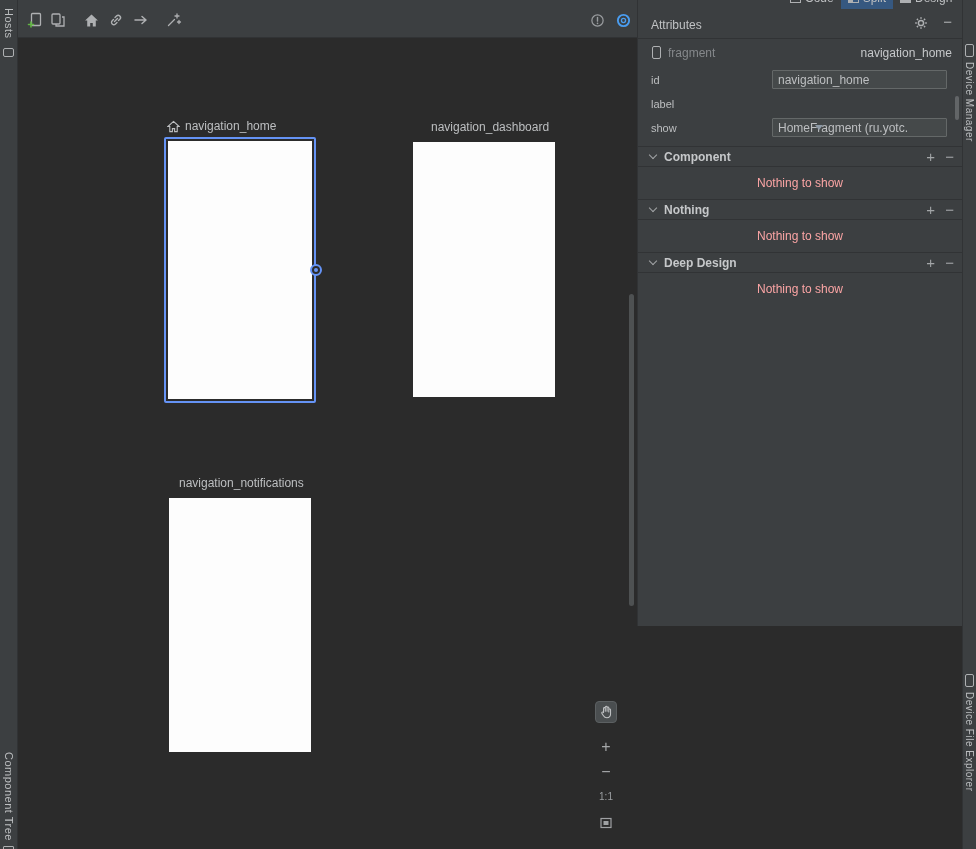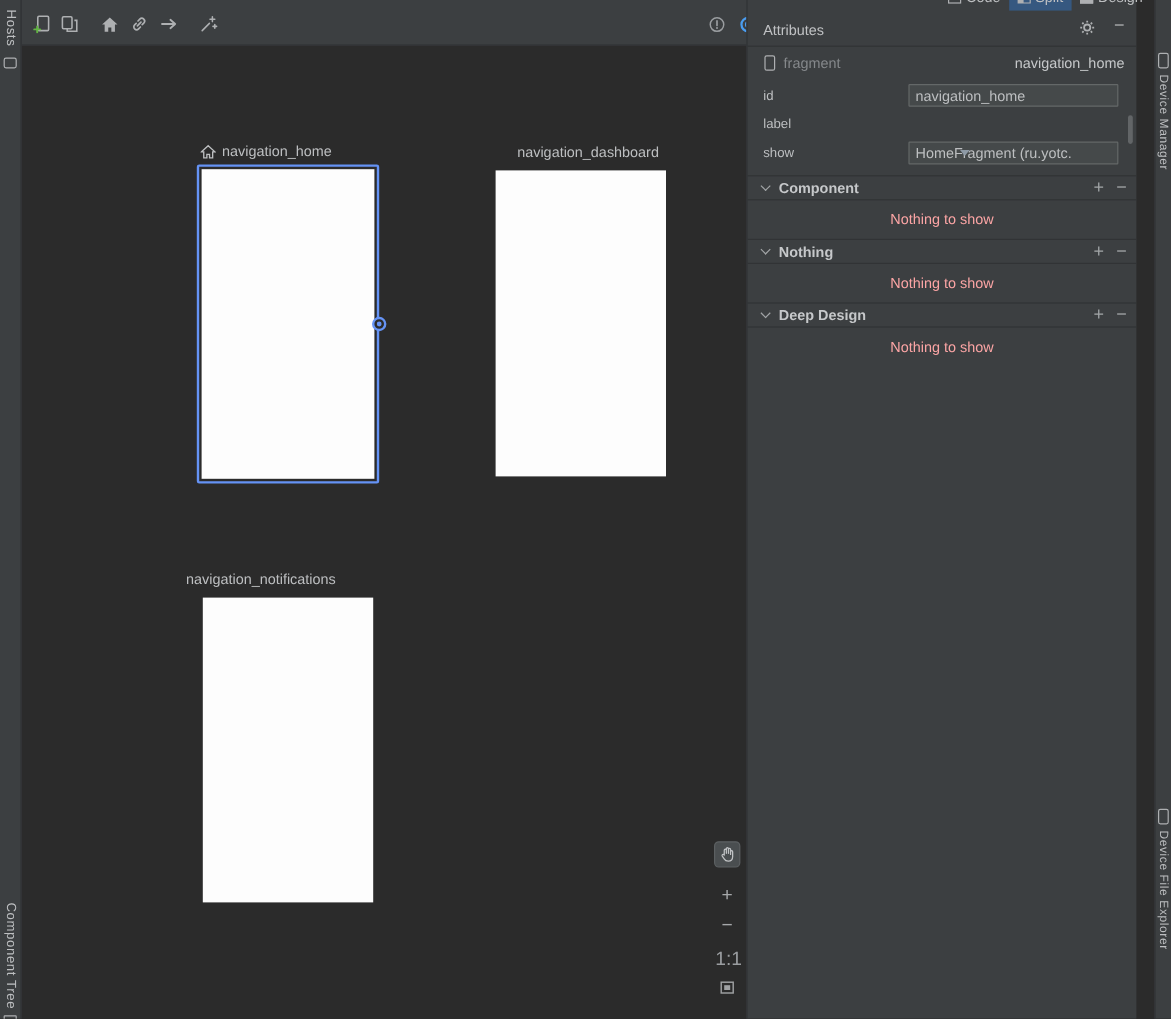--- a/index.html
+++ b/index.html
@@ -31,45 +31,45 @@
     display:flex; align-items:center; justify-content:center; }
   #tb-new{left:8px} #tb-dup{left:31px} #tb-home{left:64px} #tb-link{left:89px}
   #tb-goto{left:114px} #tb-wand{left:147px} #tb-warn{left:570px} #tb-help{left:596px}
 
   
   #canvas { position:absolute; left:18px; top:38px; width:619px; height:811px; }
   .frag-label { position:absolute; font-size:12px; color:var(--text_main);
     display:flex; align-items:center; gap:5px; height:14px; white-space:nowrap; }
   #label-home { left:149px; top:81px; }
   #label-dash { left:413px; top:82px; }
-  #label-notif { left:137px; top:438px;align-items:flex-end; }
+  #label-notif { left:161px; top:438px;align-items:flex-end; }
   #frame-home { position:absolute; left:146px; top:99px; width:152px; height:266px;
     border:2px solid var(--selection_blue,#6593f5); border-radius:2px; padding:2px; }
   #frame-home .preview { width:100%; height:100%; background:var(--preview_white,#fdfdfd); }
   #handle-home { position:absolute; left:292px; top:226px; width:12px; height:12px;
     border:2px solid var(--selection_blue); border-radius:50%; background:var(--canvas_bg); }
   #handle-home::after { content:""; position:absolute; left:2px; top:2px; width:4px; height:4px;
     border-radius:50%; background:var(--selection_blue); }
   #preview-dash  { position:absolute; left:395px; top:104px; width:142px; height:255px; background:var(--preview_white); }
   #preview-notif { position:absolute; left:151px; top:460px; width:142px; height:254px; background:var(--preview_white); }
   #canvas-scrollbar { position:absolute; left:611px; top:256px; width:5px; height:312px;
     background:#4e5152; border-radius:3px; }
   #pan-btn { position:absolute; left:577px; top:663px; width:22px; height:22px;
     background:#4a4e50; border:1px solid #5c6062; border-radius:4px;
     display:flex; align-items:center; justify-content:center; }
   .zoom-glyph { position:absolute; width:16px; text-align:center; color:#a6a8aa;
     font-size:16px; line-height:16px; }
   #zoom-in  { left:580px; top:701px; }
   #zoom-out { left:580px; top:726px; }
   #zoom-ratio { position:absolute; left:578px; top:753px; width:20px; text-align:center;
-    font-size:16px; color:#9a9da0; }
+    font-size:10px; color:#9a9da0; }
   #fit-btn { position:absolute; left:582px; top:779px; }
 
   
-  #attr-panel { position:absolute; left:622px; top:0; width:325px; height:849px;
+  #attr-panel { position:absolute; left:637px; top:0; width:325px; height:626px;
     background:var(--panel_bg); border-left:1px solid var(--border_dark); }
   #attr-title { position:absolute; left:13px; top:18px; font-size:12px; color:#c0c2c4; }
   #attr-gear { position:absolute; right:34px; top:16px; }
   #attr-hide { position:absolute; right:10px; top:13px; font-size:15px; color:var(--icon_gray); }
   #attr-sep { position:absolute; left:0; top:38px; width:100%; height:1px; background:var(--border_dark); }
   #comp-icon { position:absolute; left:14px; top:46px; width:9px; height:13px;
     border:1px solid var(--icon_gray); border-radius:2px; }
   #comp-type { position:absolute; left:30px; top:46px; font-size:12px; color:var(--text_dim,#85888b); }
   #comp-id   { position:absolute; right:10px; top:46px; font-size:12px; color:#c6c8ca; }
   .field-label { position:absolute; left:13px; font-size:11px; color:var(--text_main); }

